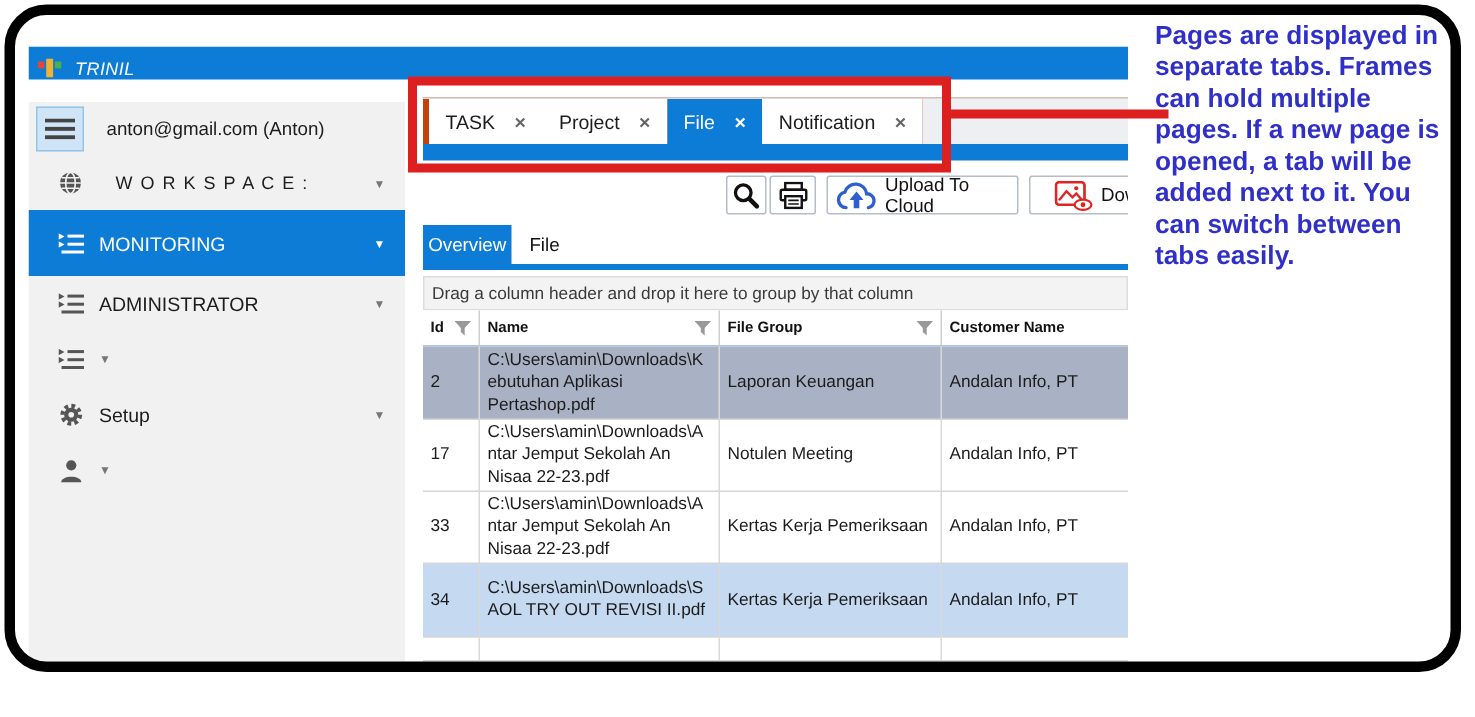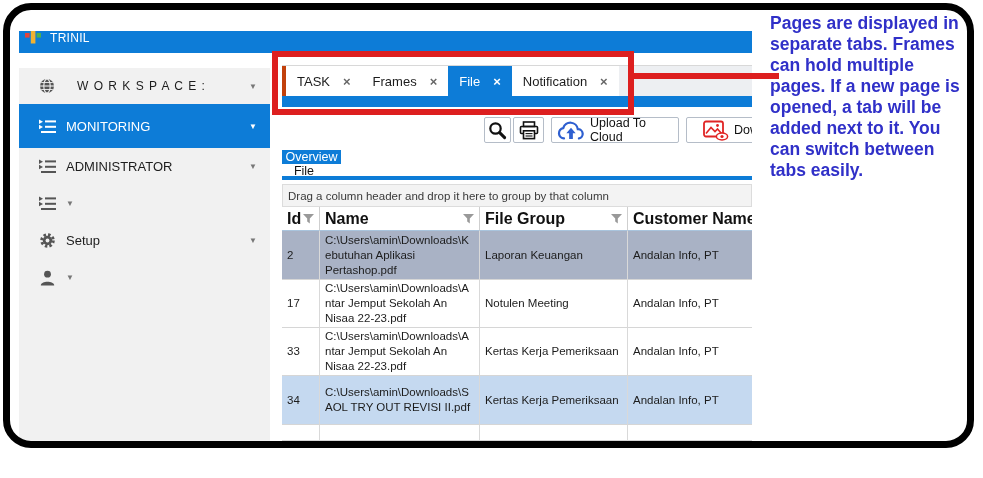--- a/index.html
+++ b/index.html
@@ -6,21 +6,21 @@
   *{box-sizing:border-box;font-family:"Liberation Sans",sans-serif;}
   .canvas{position:relative;width:983px;height:478px;background:#fff;overflow:hidden;}
 
   
   .frame{position:absolute;left:3px;top:3px;width:971px;height:445px;border:7px solid #000;border-radius:28px;pointer-events:none;z-index:40;background:transparent;}
 
   
   .app{position:absolute;left:19px;top:31px;width:733px;height:410px;background:#fff;overflow:hidden;z-index:1;}
 
   
-  .titlebar{position:absolute;left:0;top:0;width:733px;height:22px;background:#0d7cd7;display:flex;align-items:flex-start;padding-left:6px;}
+  .titlebar{position:absolute;left:0;top:0;width:733px;height:22px;background:#0d7cd7;display:flex;align-items:flex-end;padding-left:6px;font-style:italic;}
   .titlebar .t{color:#fff;font-size:12px;margin-left:9px;letter-spacing:.3px;}
 
   
   .sidebar{position:absolute;left:0;top:37px;width:251px;height:373px;background:#f1f1f1;}
   .srow{display:flex;align-items:center;width:100%;}
   .srow .ic{width:38px;margin-left:9px;display:flex;justify-content:center;align-items:center;flex:0 0 38px;}
   .srow .lbl{flex:1;font-size:13px;color:#1d1d1d;line-height:15px;}
   .srow .arr{margin-right:13px;font-size:8px;color:#777;}
   .row-account{height:36px;}
   .hamb{width:32px;height:30px;margin-left:5px;background:#cfe4f7;border:1px solid #96c3e8;display:flex;align-items:center;justify-content:center;}
@@ -45,31 +45,31 @@
   .bluebar{position:absolute;left:263px;top:65px;width:470px;height:11px;background:#0d7cd7;}
 
   
   .tbtn{position:absolute;top:86px;height:26px;background:#fff;border:1px solid #b5bdc8;border-radius:2px;display:flex;align-items:center;justify-content:center;gap:5px;font-size:12.5px;color:#111;padding:0 5px;}
   .btn-search{left:465px;width:27px;}
   .btn-print{left:494px;width:31px;}
   .btn-upload{left:532px;width:128px;}
   .btn-download{left:667px;width:90px;}
 
   
-  .ptabs{position:absolute;left:263px;top:119px;width:470px;height:26px;background:#fff;display:flex;flex-direction:column;}
+  .ptabs{position:absolute;left:263px;top:119px;width:470px;height:26px;background:#fff;display:flex;}
   .ptab{display:flex;align-items:center;justify-content:center;font-size:12.5px;color:#111;padding:0 12px;}
   .ptab.sel{background:#0d7cd7;color:#fff;}
   .punderline{position:absolute;left:263px;top:145px;width:470px;height:4px;background:#0d7cd7;}
 
   
   .groupbar{position:absolute;left:263px;top:153px;width:470px;height:23px;background:#f3f3f3;border:1px solid #dcdcdc;display:flex;align-items:center;padding-left:5px;font-size:11.5px;color:#3a3a3a;}
 
   
   .grid{position:absolute;left:263px;top:176px;width:497px;display:grid;grid-template-columns:38px 160px 148px 151px;grid-template-rows:24px 49px 48px 48px 49px 16px;background:#fff;}
-  .hc{display:flex;align-items:center;justify-content:space-between;padding:0 5px;font-size:16px;font-weight:bold;color:#111;border-right:1px solid #cfcfcf;border-bottom:1px solid #a9c4dd;background:#fff;}
+  .hc{display:flex;align-items:center;justify-content:space-between;padding:0 5px;font-size:10px;font-weight:bold;color:#111;border-right:1px solid #cfcfcf;border-bottom:1px solid #a9c4dd;background:#fff;}
   .c{display:flex;align-items:center;padding:2px 5px;font-size:11.5px;color:#1c1c1c;border-right:1px solid #d9d9d9;border-bottom:1px solid #d6d6d6;line-height:15px;}
   .c.wrap span{overflow-wrap:anywhere;word-break:break-word;}
   .r-sel{background:#a9b2c5;}
   .r-alt{background:#c5d9f0;}
 
   
   .red-rect{position:absolute;left:272px;top:51px;width:362px;height:64px;border:6px solid #dd1f1f;z-index:50;}
   .red-line{position:absolute;left:634px;top:73px;width:145px;height:6px;background:#dd1f1f;z-index:50;}
   .note{position:absolute;left:770px;top:13px;width:196px;font-size:17.5px;font-weight:bold;color:#3030c8;line-height:21px;z-index:45;}
 </style>
@@ -86,20 +86,32 @@
           <rect x="0" y="2" width="4.6" height="4.6" fill="#e2453c"></rect>
           <rect x="5.8" y="0" width="4.6" height="12.5" fill="#f0b232"></rect>
           <rect x="11.6" y="2" width="4.4" height="4.6" fill="#4caf50"></rect>
         </svg>
       </span>
       <span class="t">TRINIL</span>
     </div>
 
     <div class="sidebar">
 
+      <div class="srow row-account">
+        <span class="hamb">
+          <span style="display:flex;">
+            <svg width="20" height="14" viewBox="0 0 20 14">
+              <rect y="0" width="20" height="2.6" fill="#444"></rect>
+              <rect y="5.6" width="20" height="2.6" fill="#444"></rect>
+              <rect y="11.2" width="20" height="2.6" fill="#444"></rect>
+            </svg>
+          </span>
+        </span>
+        <span class="lbl">anton@gmail.com (Anton)</span>
+      </div>
 
       <div class="srow row-workspace">
         <span class="ic">
           <svg width="16" height="16" viewBox="0 0 16 16">
             <circle cx="8" cy="8" r="7" fill="#555"></circle>
             <ellipse cx="8" cy="8" rx="3.2" ry="7" fill="none" stroke="#f1f1f1" stroke-width="1.1"></ellipse>
             <line x1="1" y1="8" x2="15" y2="8" stroke="#f1f1f1" stroke-width="1.1"></line>
             <line x1="2.2" y1="4.5" x2="13.8" y2="4.5" stroke="#f1f1f1" stroke-width="0.9"></line>
             <line x1="2.2" y1="11.5" x2="13.8" y2="11.5" stroke="#f1f1f1" stroke-width="0.9"></line>
           </svg>
@@ -173,21 +185,21 @@
         <span class="arr">▼</span>
       </div>
     </div>
 
     <div class="tabstrip">
       <div class="tab">
         <span>TASK</span>
         <span class="x">×</span>
       </div>
       <div class="tab">
-        <span>Frames</span>
+        <span>Project</span>
         <span class="x">×</span>
       </div>
       <div class="tab sel">
         <span>File</span>
         <span class="x">×</span>
       </div>
       <div class="tab">
         <span>Notification</span>
         <span class="x">×</span>
       </div>

